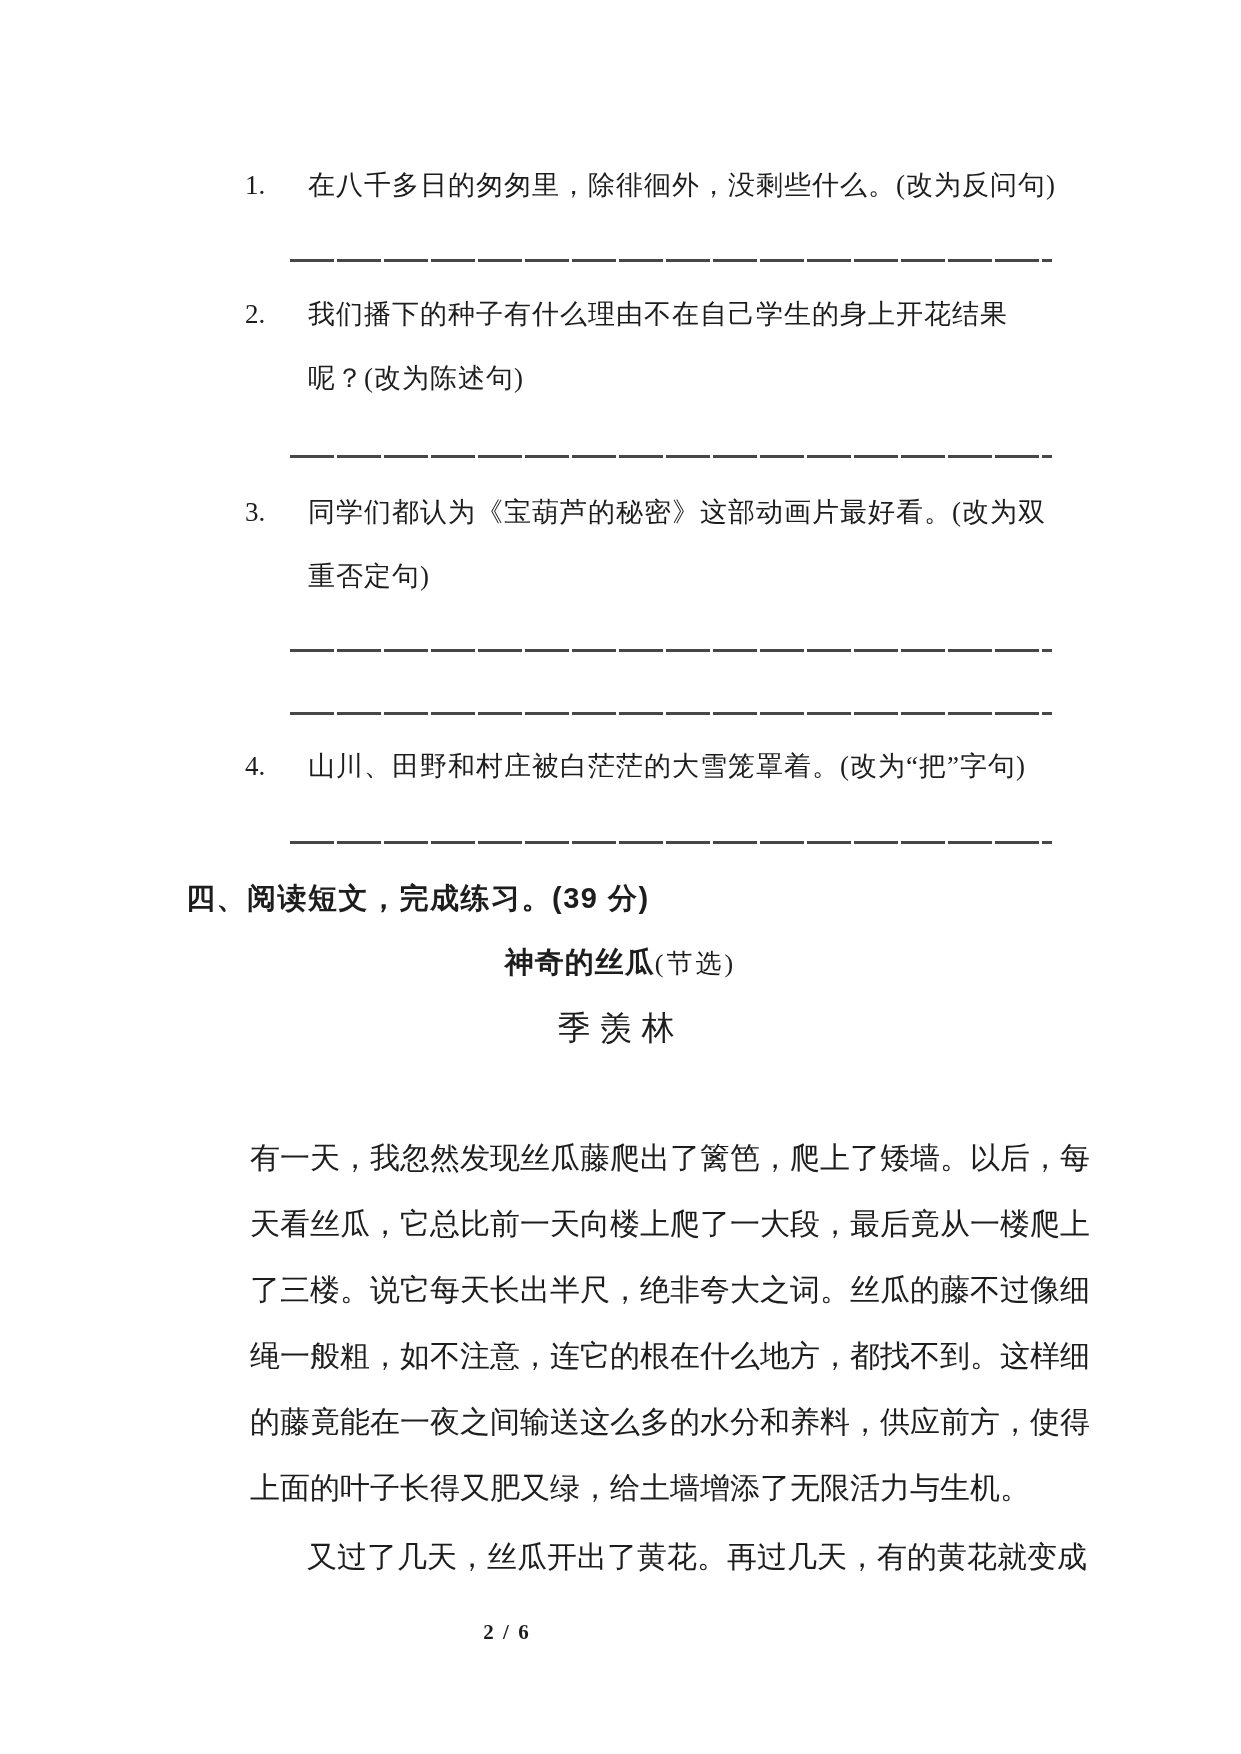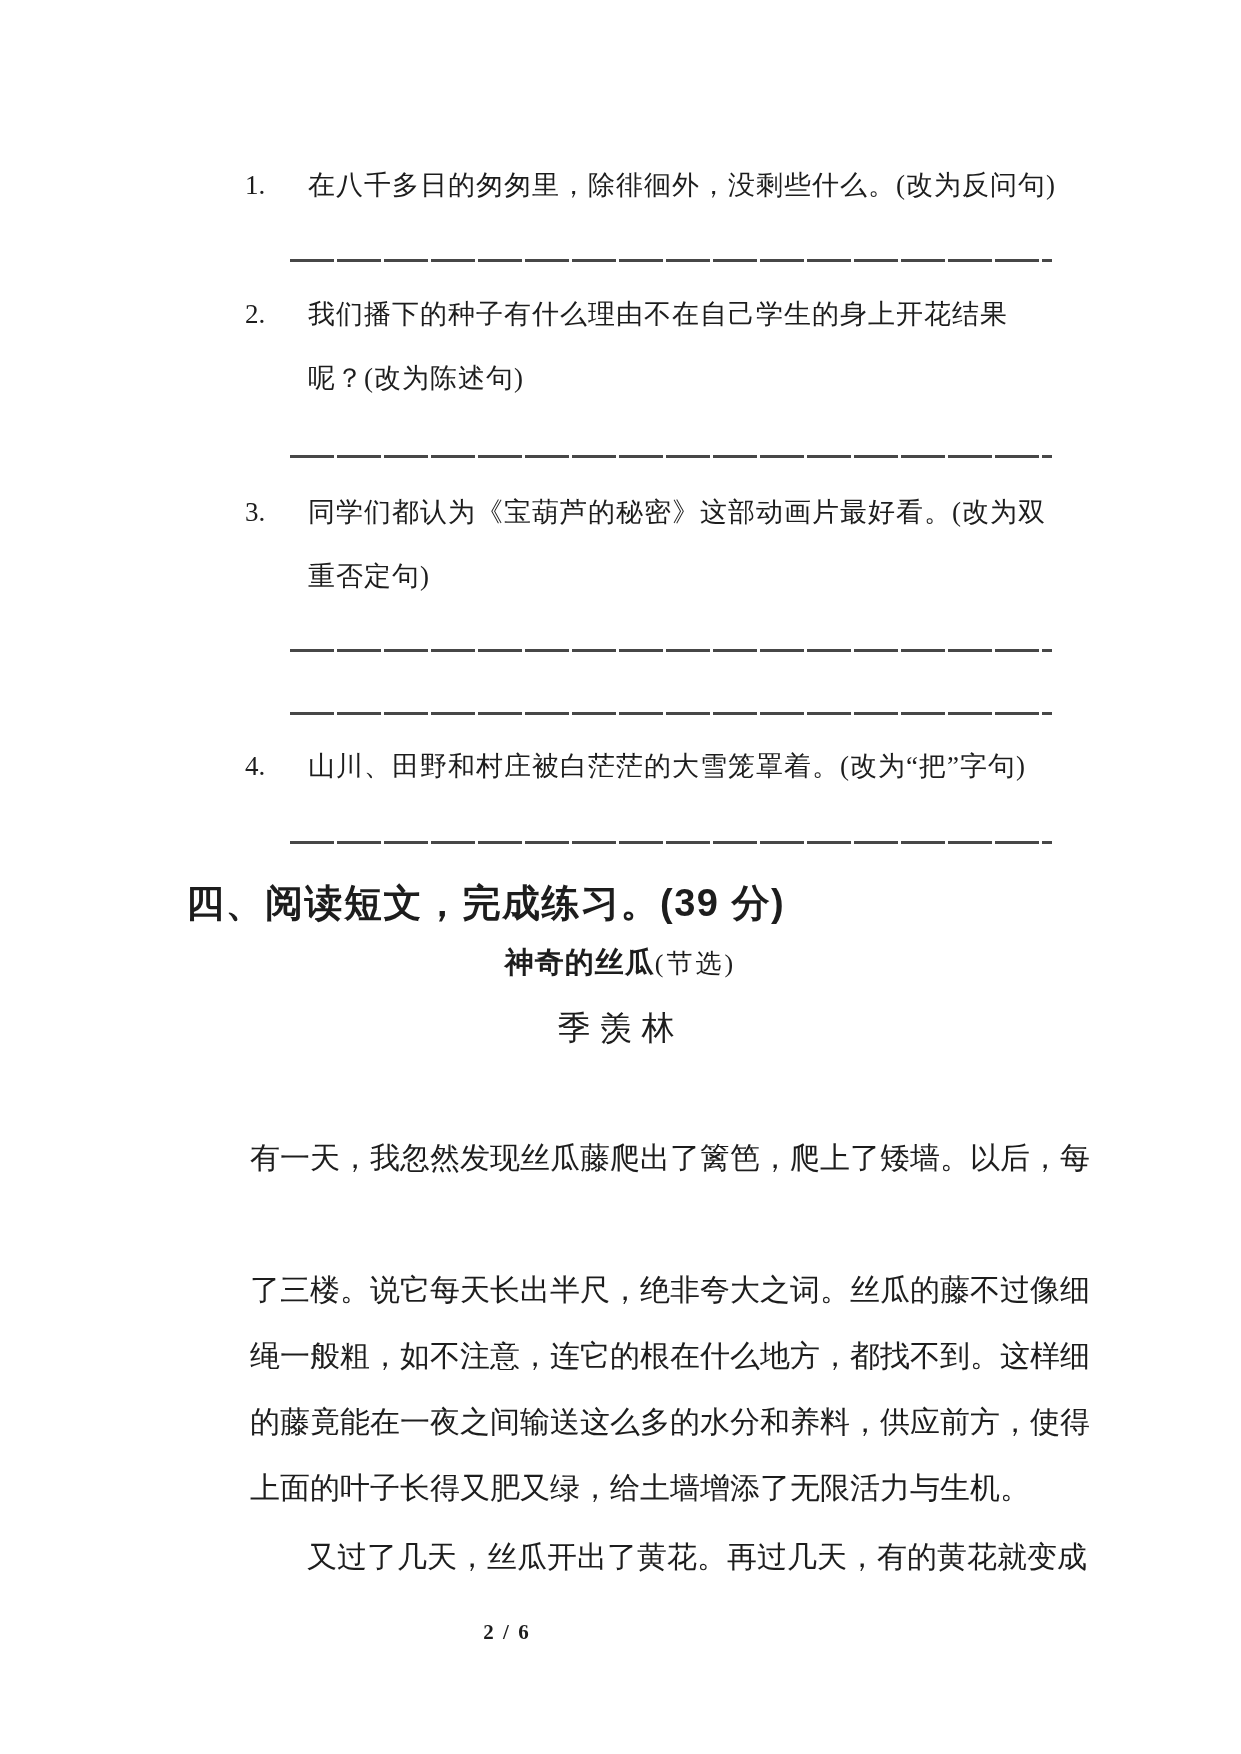--- a/index.html
+++ b/index.html
@@ -27,21 +27,21 @@
   }
   
   .blank{
     left:290px;
     width:762px;height:3px;
     background:repeating-linear-gradient(90deg,#474747 0 44px,rgba(0,0,0,0) 44px 47px);
   }
   
   .sec-header{
     left:186px;
-    font-size:38px;
+    font-size:29px;
     font-weight:bold;
     letter-spacing:1.5px;
     font-family:"Liberation Sans","DejaVu Sans",sans-serif;
   }
   
   .center-line{
     left:186px;width:869px;
     text-align:center;
   }
   .title-main{
@@ -97,20 +97,21 @@
   <div class="abs q-num" style="top:751px">4.</div>
   <div class="abs q-line" style="top:751px">山川、田野和村庄被白茫茫的大雪笼罩着。(改为“把”字句)</div>
   <div class="abs blank" style="top:841px"></div>
 
   <div class="abs sec-header" style="top:882px">四、阅读短文，完成练习。(39 分)</div>
 
   <div class="abs center-line" style="top:946px"><span class="title-main">神奇的丝瓜</span><span class="title-suffix">(节选)</span></div>
   <div class="abs center-line author" style="top:1010px">季羡林</div>
 
   <div class="abs p-line" style="top:1141px">有一天，我忽然发现丝瓜藤爬出了篱笆，爬上了矮墙。以后，每</div>
+  <div class="abs p-line" style="top:1207px">天看丝瓜，它总比前一天向楼上爬了一大段，最后竟从一楼爬上</div>
   <div class="abs p-line" style="top:1273px">了三楼。说它每天长出半尺，绝非夸大之词。丝瓜的藤不过像细</div>
   <div class="abs p-line" style="top:1339px">绳一般粗，如不注意，连它的根在什么地方，都找不到。这样细</div>
   <div class="abs p-line" style="top:1405px">的藤竟能在一夜之间输送这么多的水分和养料，供应前方，使得</div>
   <div class="abs p-line" style="top:1471px">上面的叶子长得又肥又绿，给土墙增添了无限活力与生机。</div>
 
   <div class="abs p-line indent" style="top:1540px">又过了几天，丝瓜开出了黄花。再过几天，有的黄花就变成</div>
 
   <div class="abs footer" style="top:1620px">2 / 6</div>
 
 </div>

